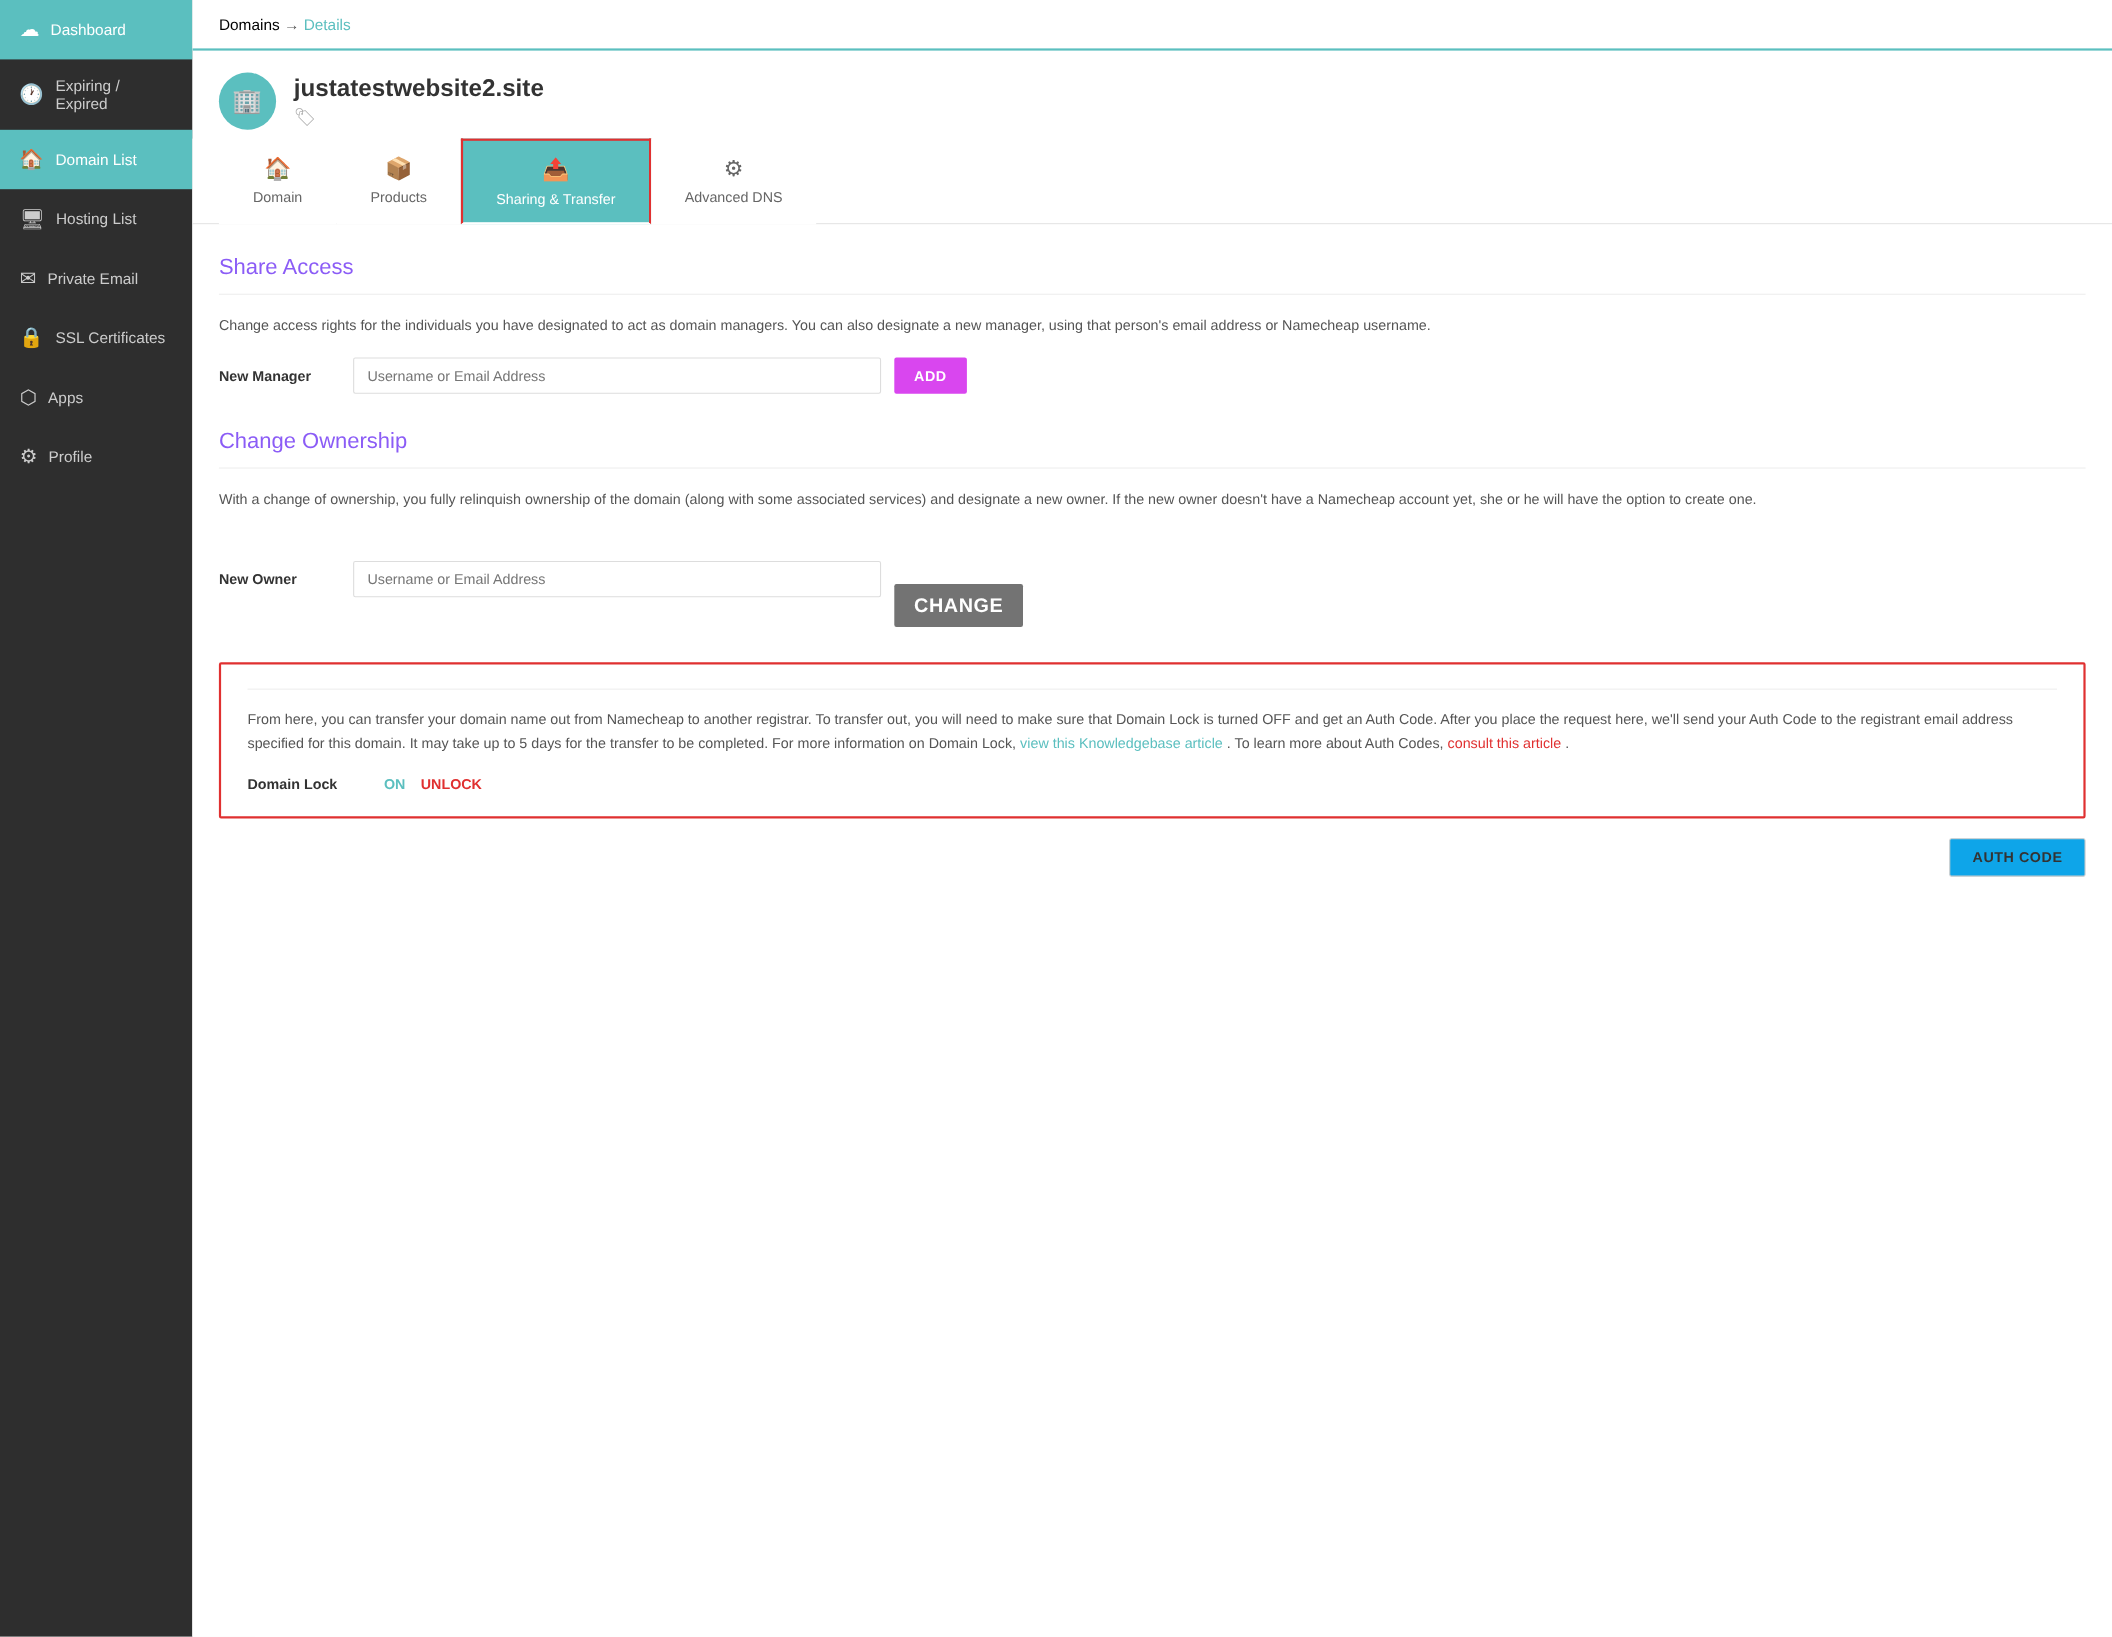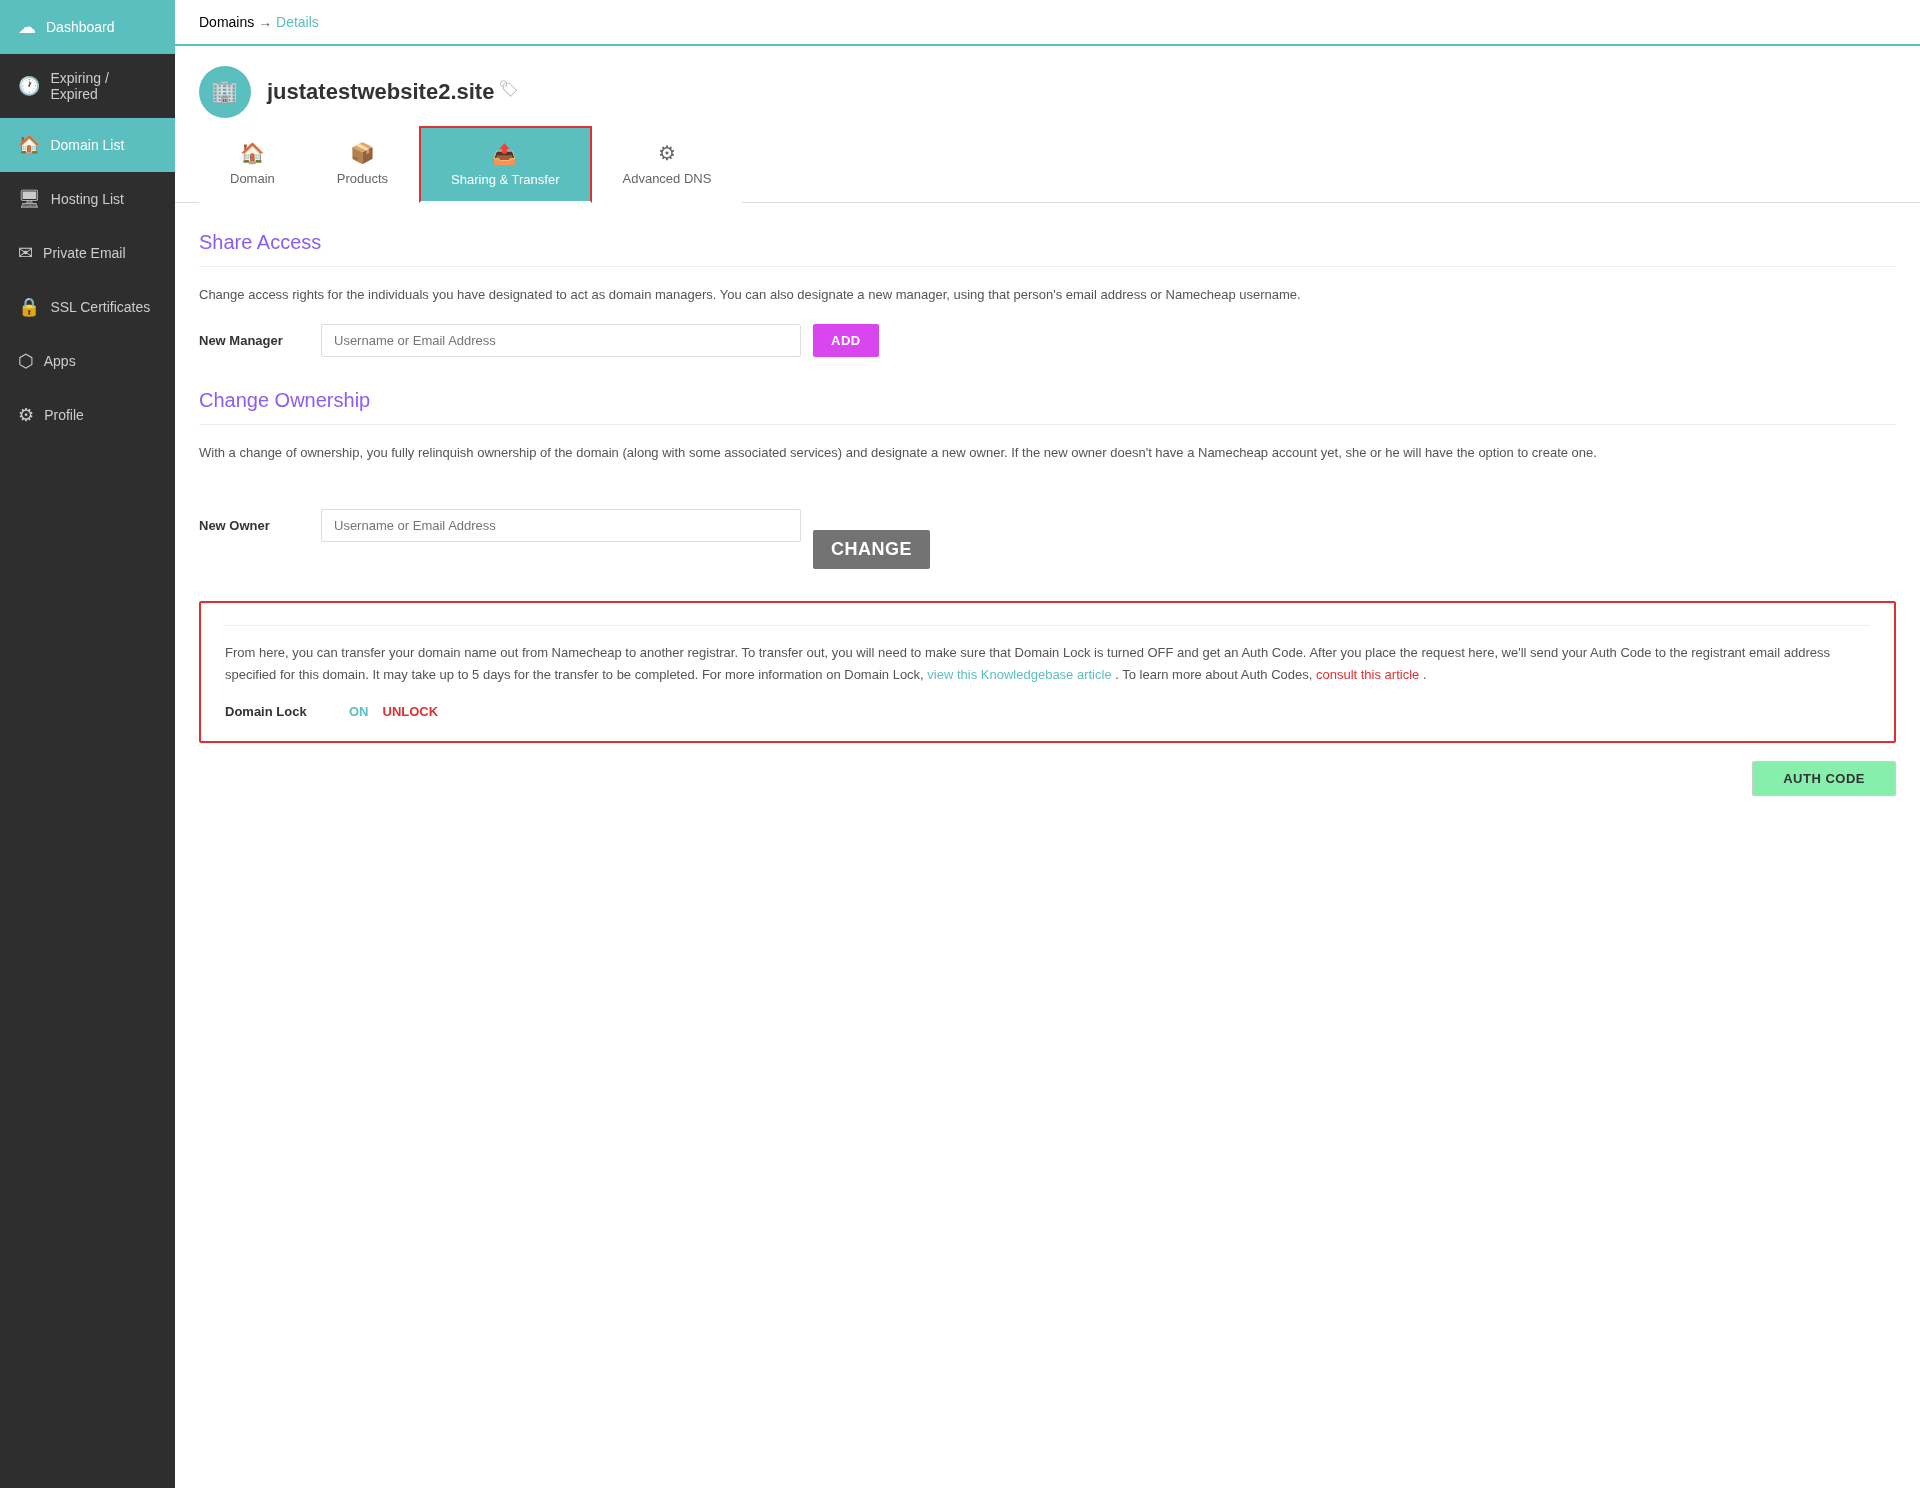--- a/index.html
+++ b/index.html
@@ -58,21 +58,21 @@
       padding: 20px 24px 8px 24px;
     }
     .domain-icon {
       width: 52px; height: 52px;
       background: #5bbfbf;
       border-radius: 50%;
       display: flex; align-items: center; justify-content: center;
       color: #fff;
       font-size: 22px;
     }
-    .domain-name-block { display: flex; gap: 4px; }
+    .domain-name-block { display: flex; flex-direction: column; gap: 4px; }
     .domain-name { font-size: 22px; font-weight: 600; color: #333; }
     .tag-icon { color: #aaa; font-size: 16px; }
 
     
     .tabs {
       display: flex;
       border-bottom: 1px solid #ddd;
       margin: 0 0 0 0;
       padding: 0 24px;
       background: #fff;
@@ -219,24 +219,24 @@
     }
 
     
     .auth-code-wrapper {
       display: flex;
       justify-content: flex-end;
       margin-top: 18px;
       padding-right: 0;
     }
     .btn-auth-code {
-      background: #86efac;
+      background: #0ea5e9;
       color: #333;
       border: 1px solid #ccc;
-      padding: 9px 30px;
+      padding: 9px 20px;
       font-size: 13px;
       font-weight: 600;
       border-radius: 2px;
       cursor: pointer;
       letter-spacing: 0.5px;
     }
   </style>
 </head>
 <body>
 

